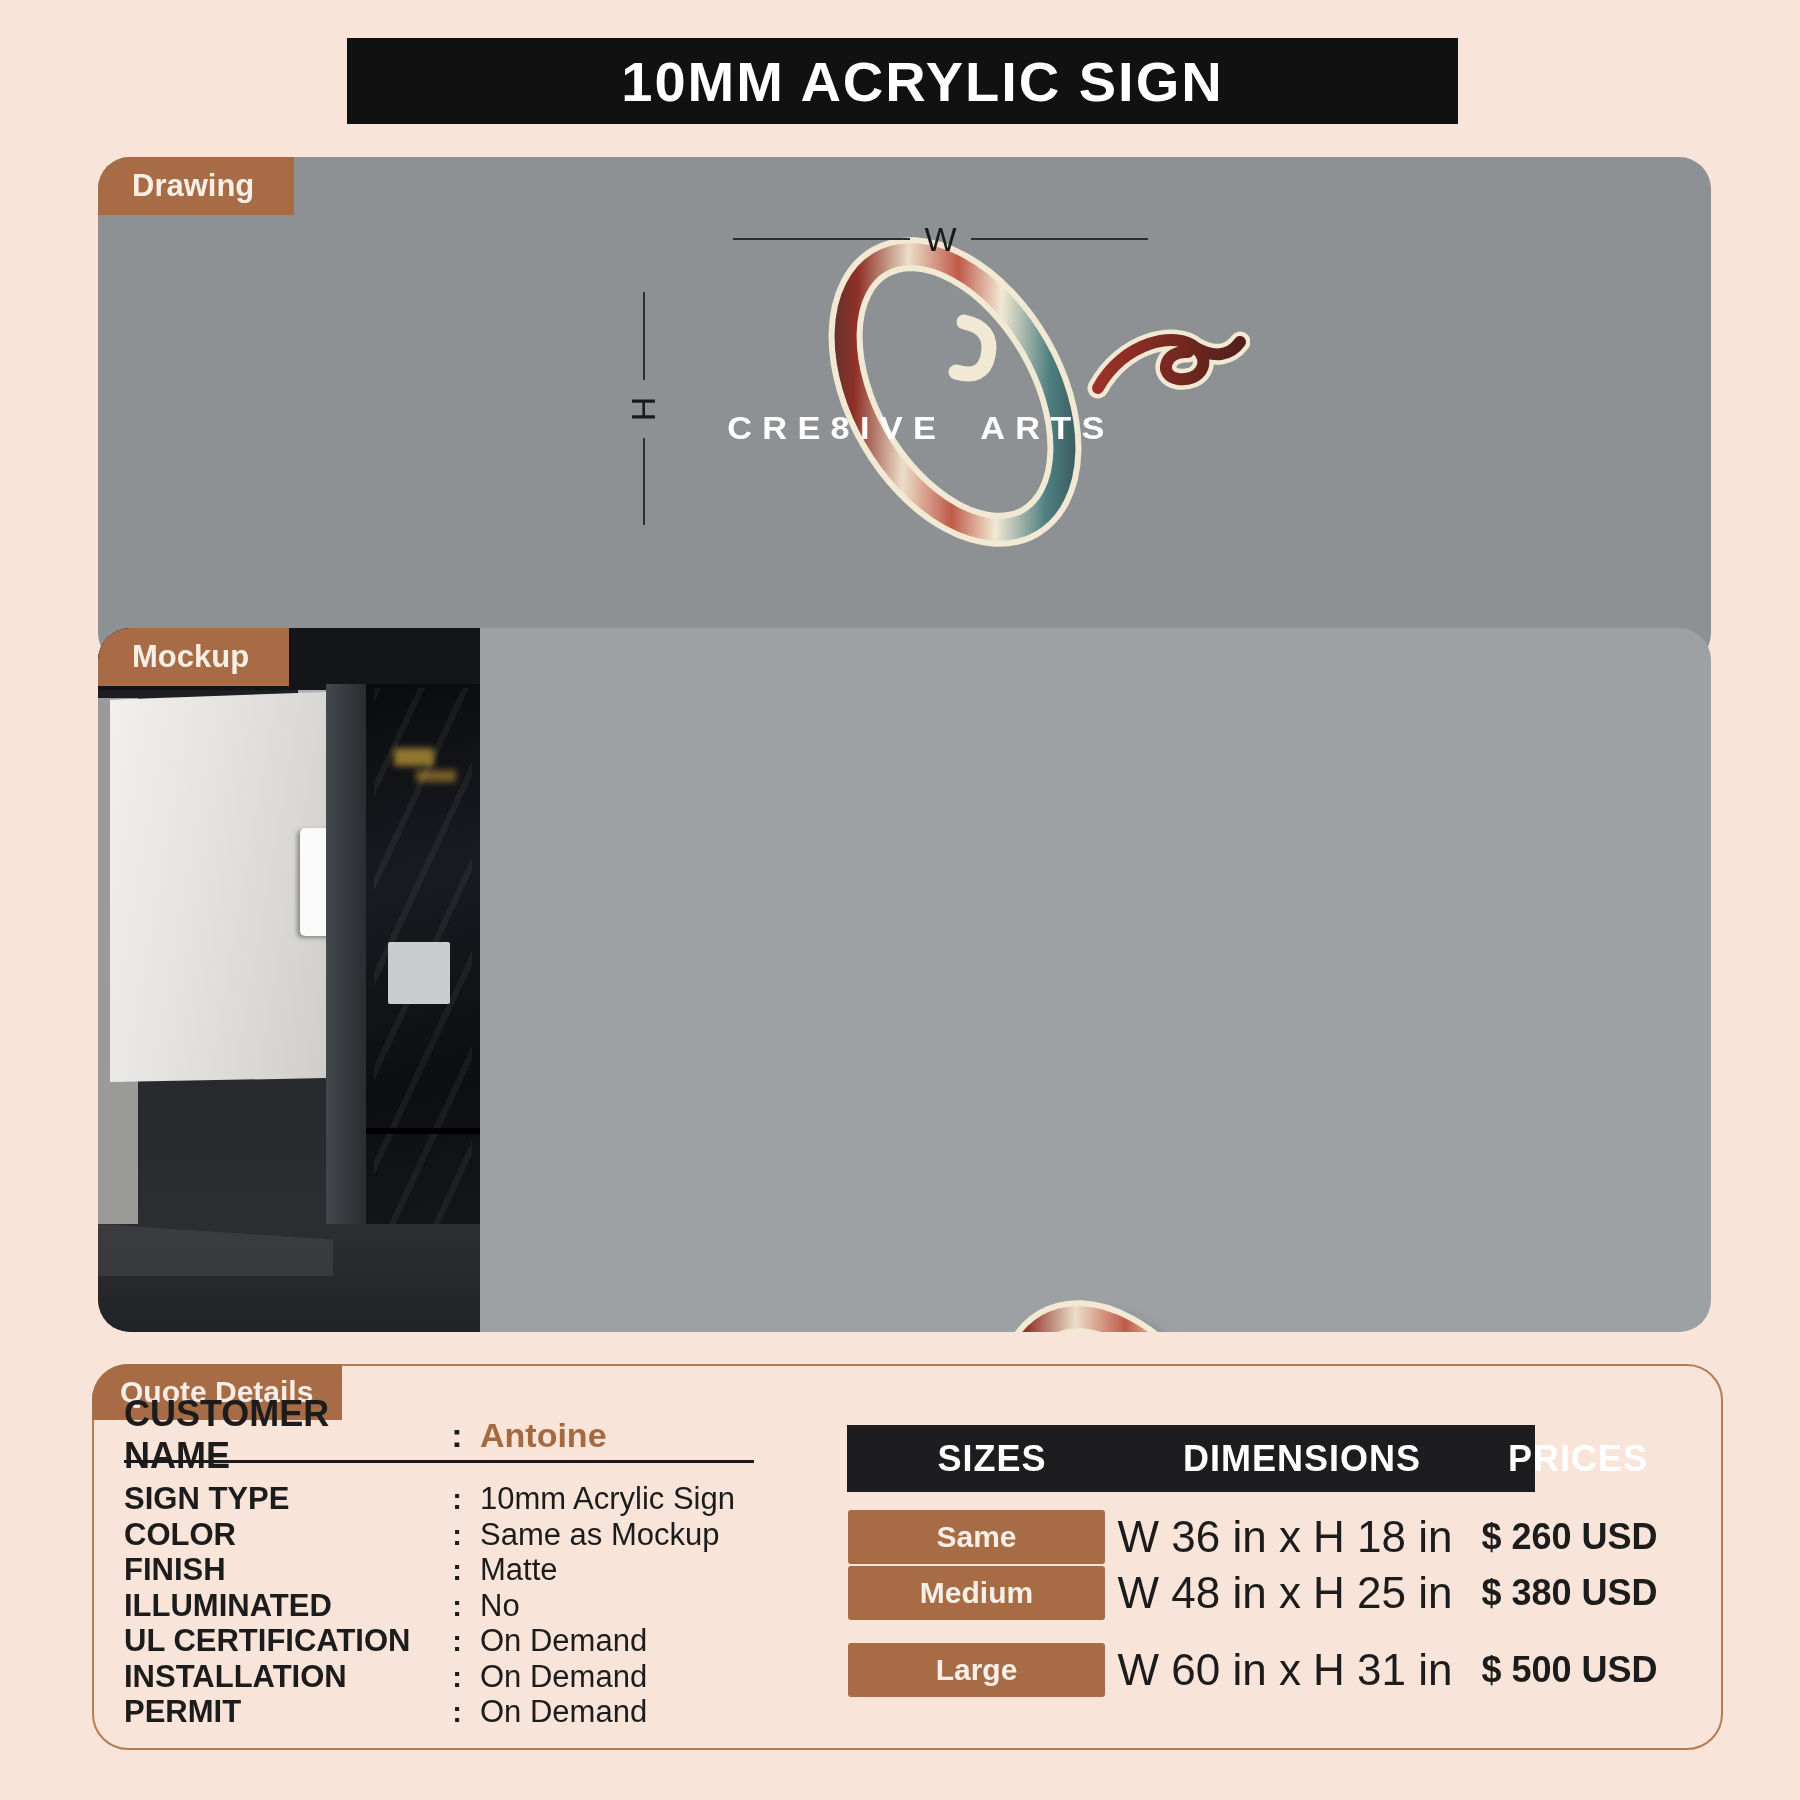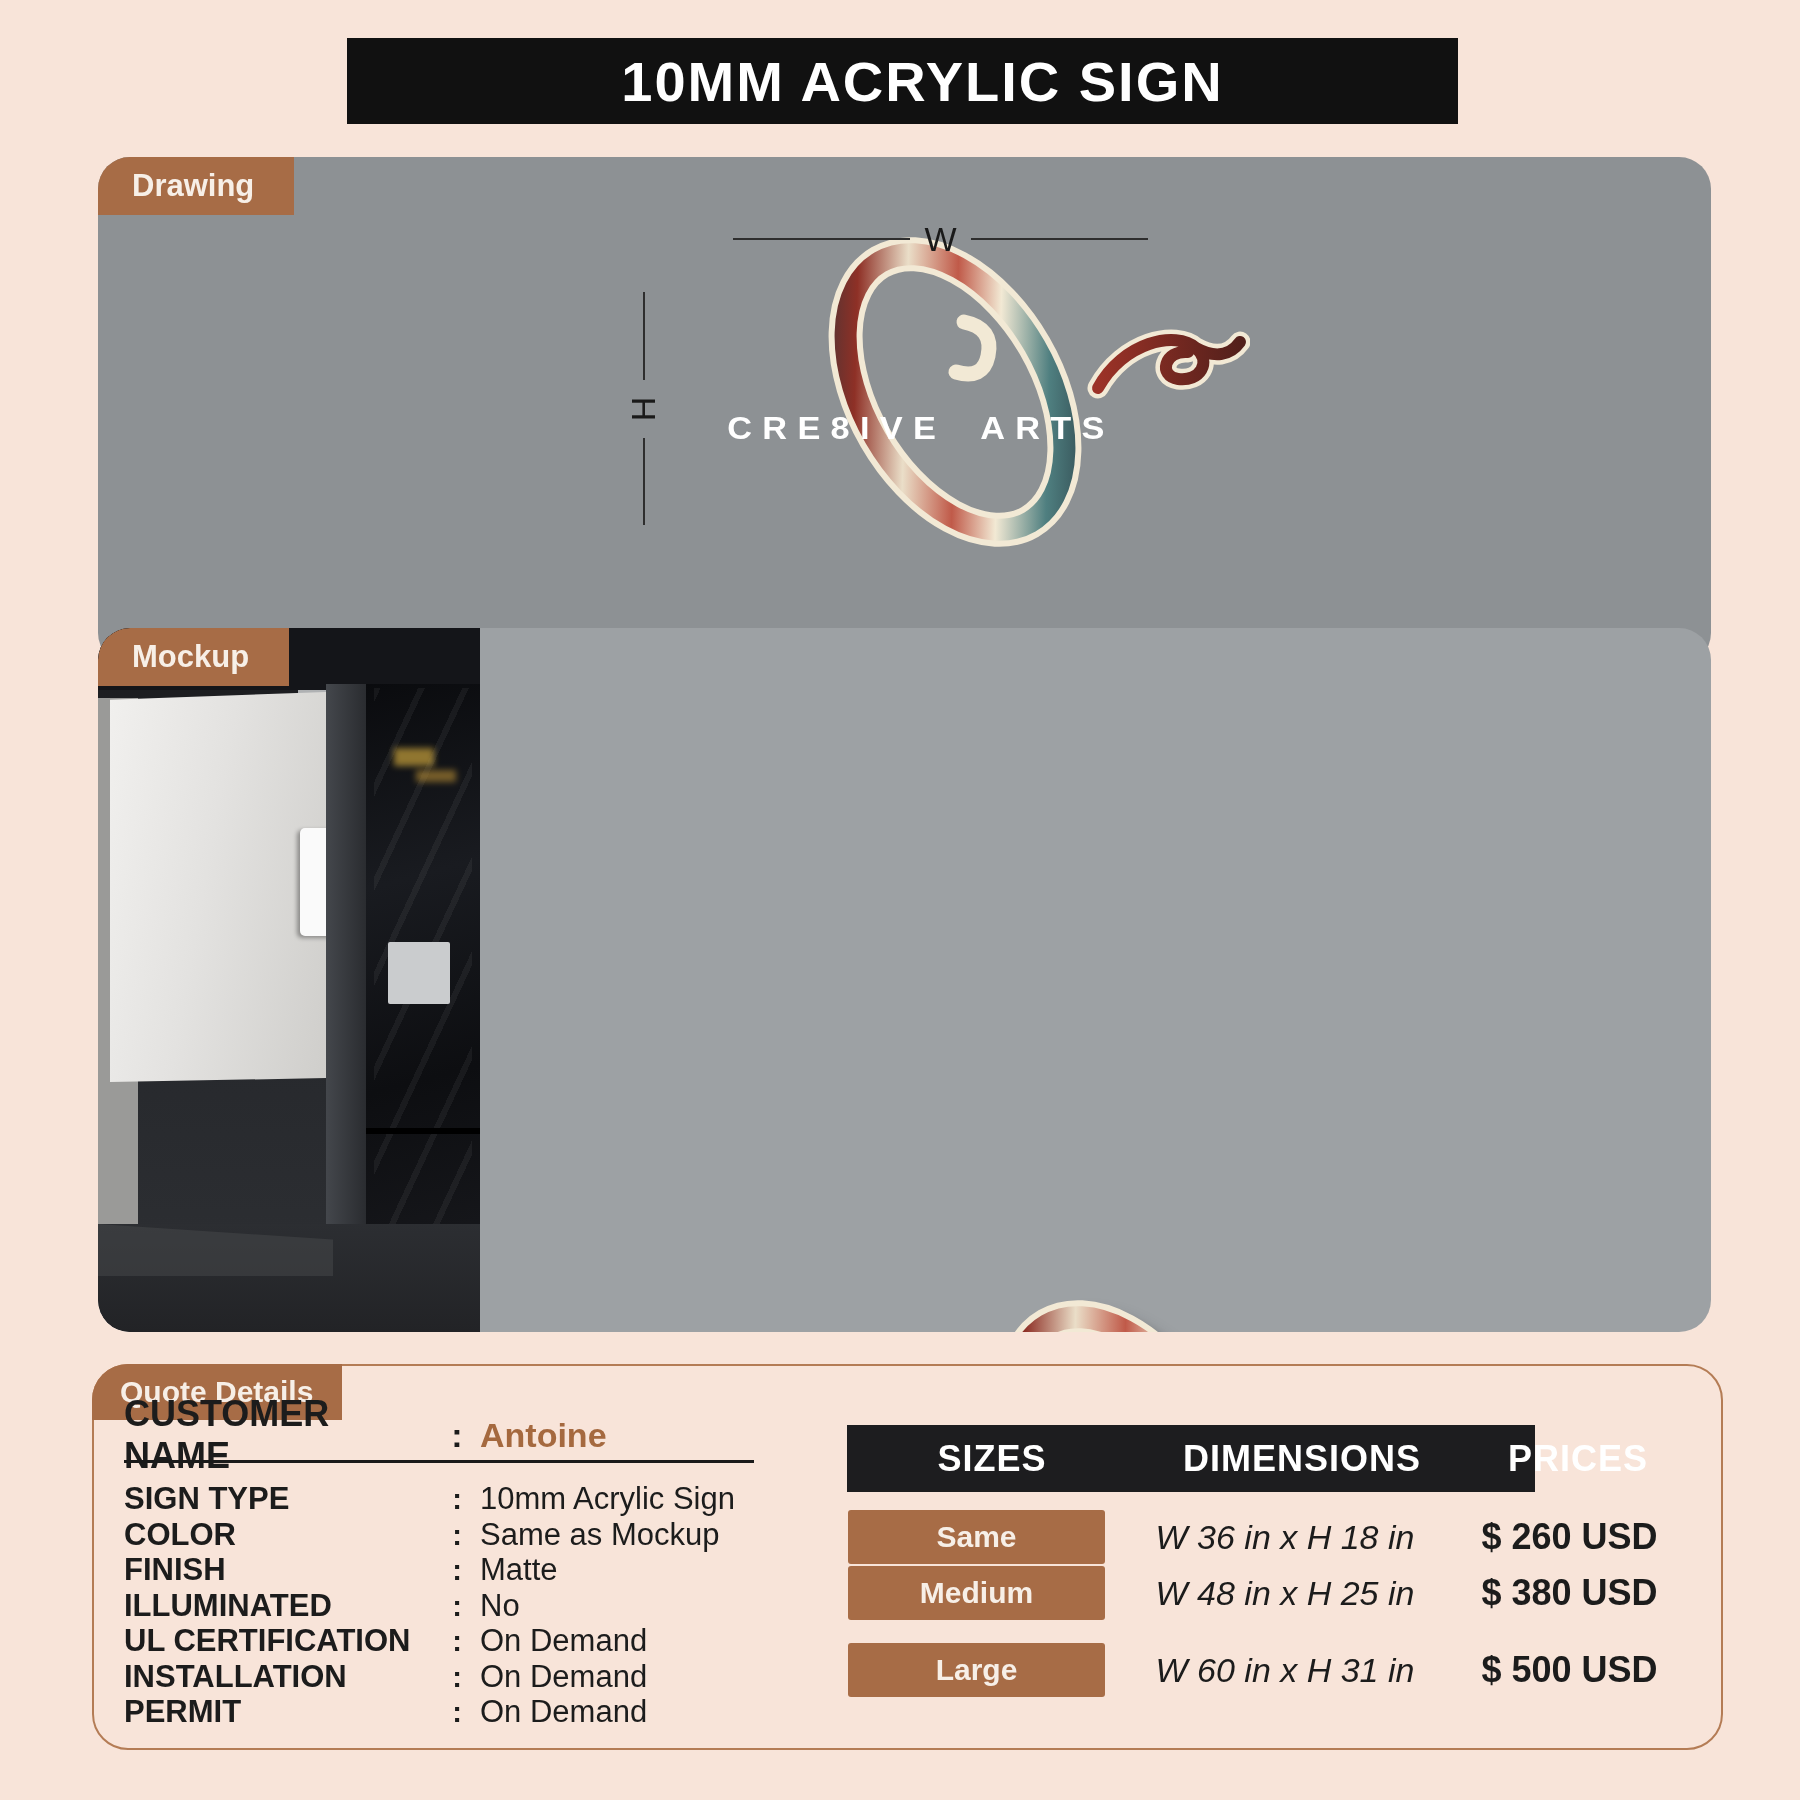--- a/index.html
+++ b/index.html
@@ -124,21 +124,21 @@
   .field-value{font-size:31px;margin-left:10px;}
 
   
   .pricing-header{position:absolute;left:753px;top:59px;width:688px;height:67px;
     background:#1d1d1f;display:grid;grid-template-columns:290px 330px 222px;align-items:center;}
   .pricing-header span{color:#ffffff;font-size:36px;font-weight:bold;text-align:center;letter-spacing:1px;}
   .price-row-badge{position:absolute;left:754px;width:257px;height:54px;
     background:var(--c-accent);border-radius:3px;color:var(--c-tab_text);
     font-size:30px;font-weight:bold;display:flex;align-items:center;justify-content:center;}
   .price-row-dim{position:absolute;left:1016px;width:350px;height:54px;
-    font-size:34px;display:flex;align-items:center;justify-content:center;font-style:italic;}
+    font-size:44px;display:flex;align-items:center;justify-content:center;}
   .price-row-price{position:absolute;left:1363px;width:225px;height:54px;
     font-size:36px;font-weight:bold;display:flex;align-items:center;justify-content:center;}
   .row-y-0{top:144px;} .row-y-1{top:200px;} .row-y-2{top:277px;}
 </style>
 </head>
 <body>
 
 <div class="abs title-bar">10MM ACRYLIC SIGN</div>
 
 <section class="abs panel drawing-panel">

